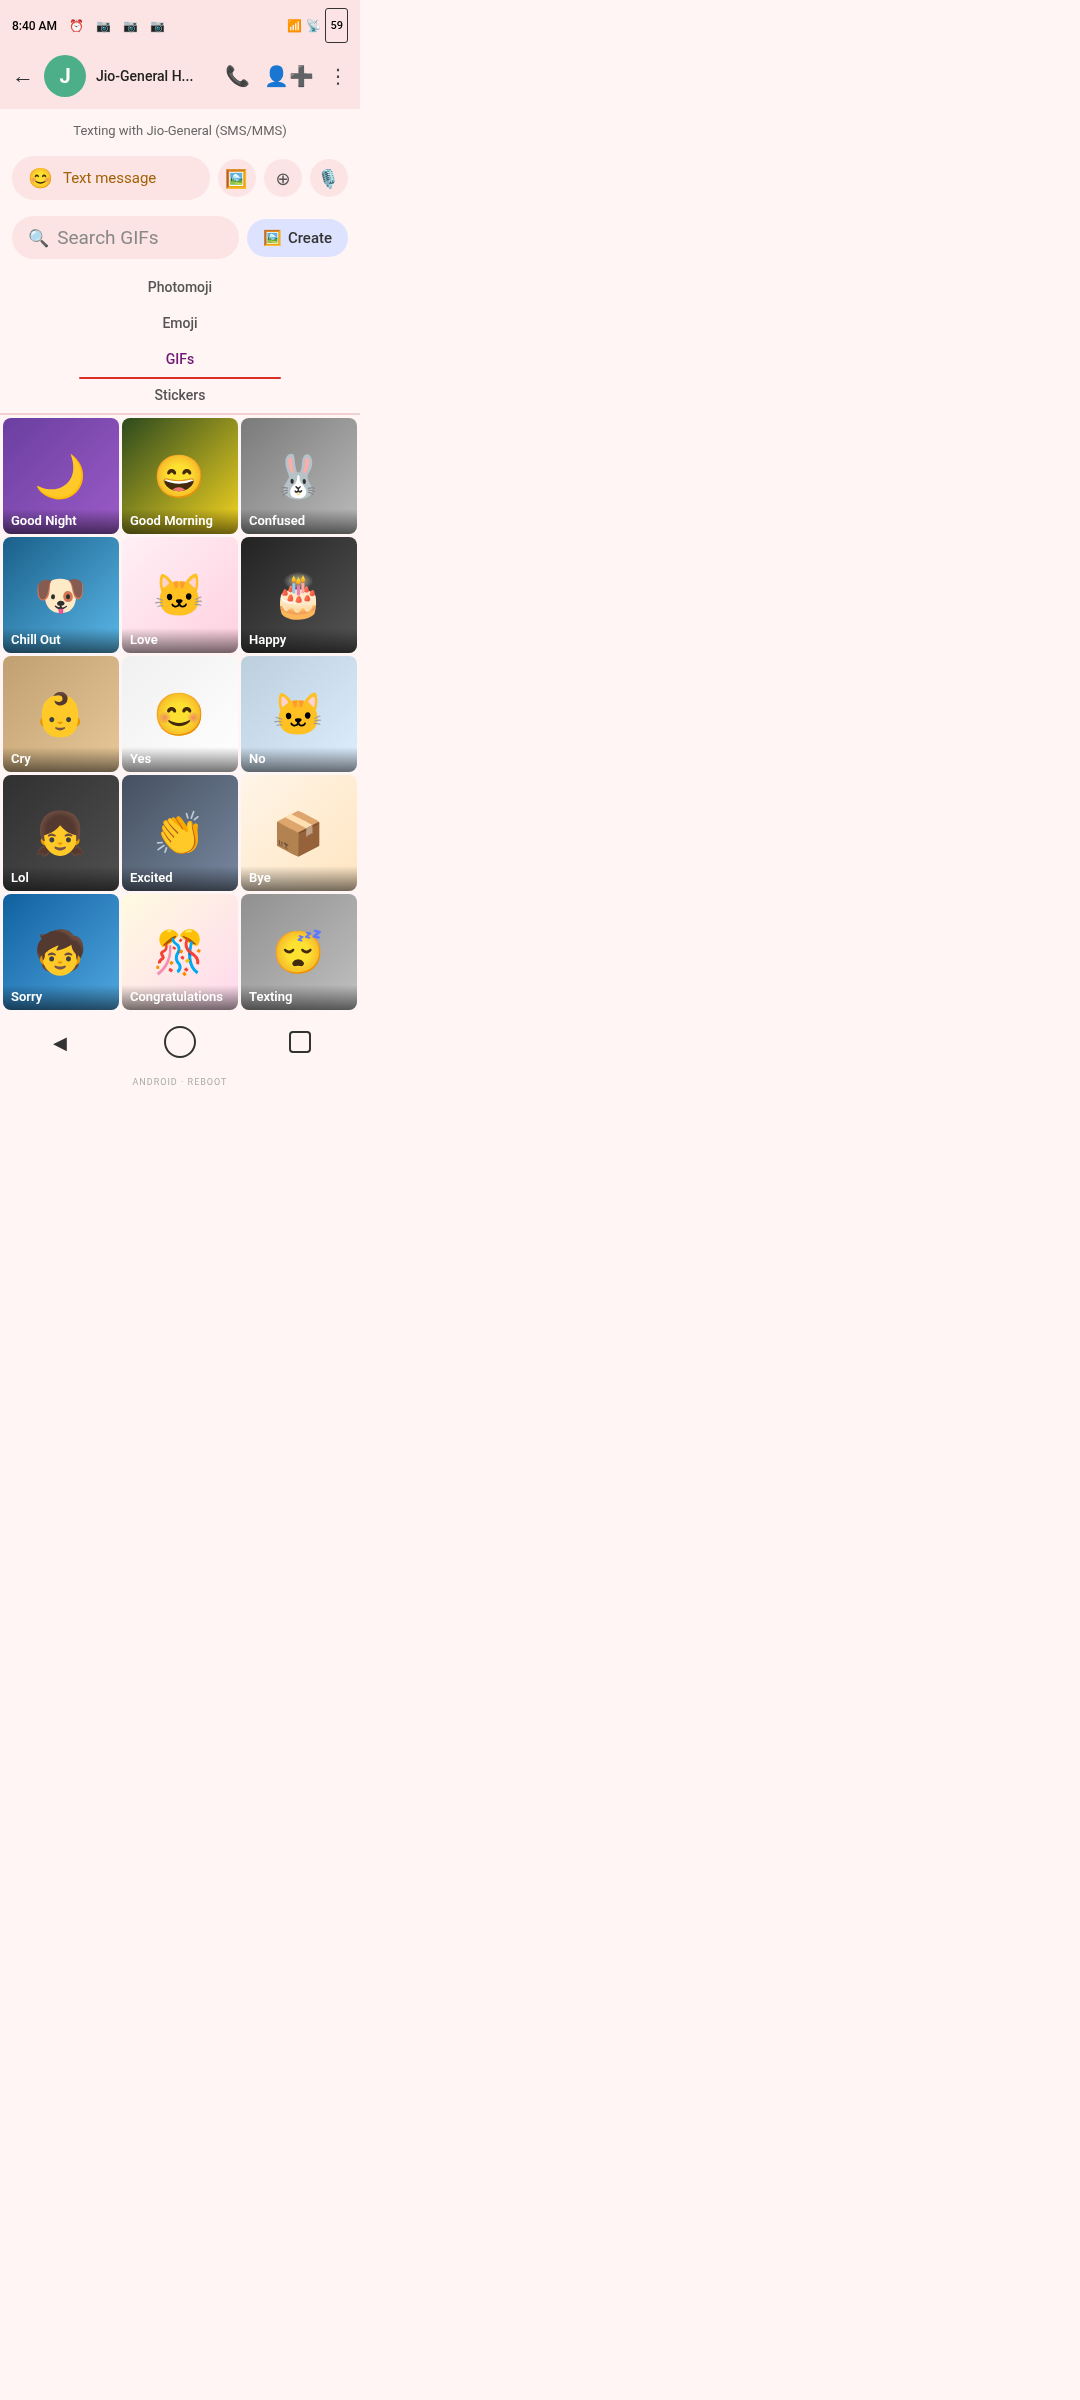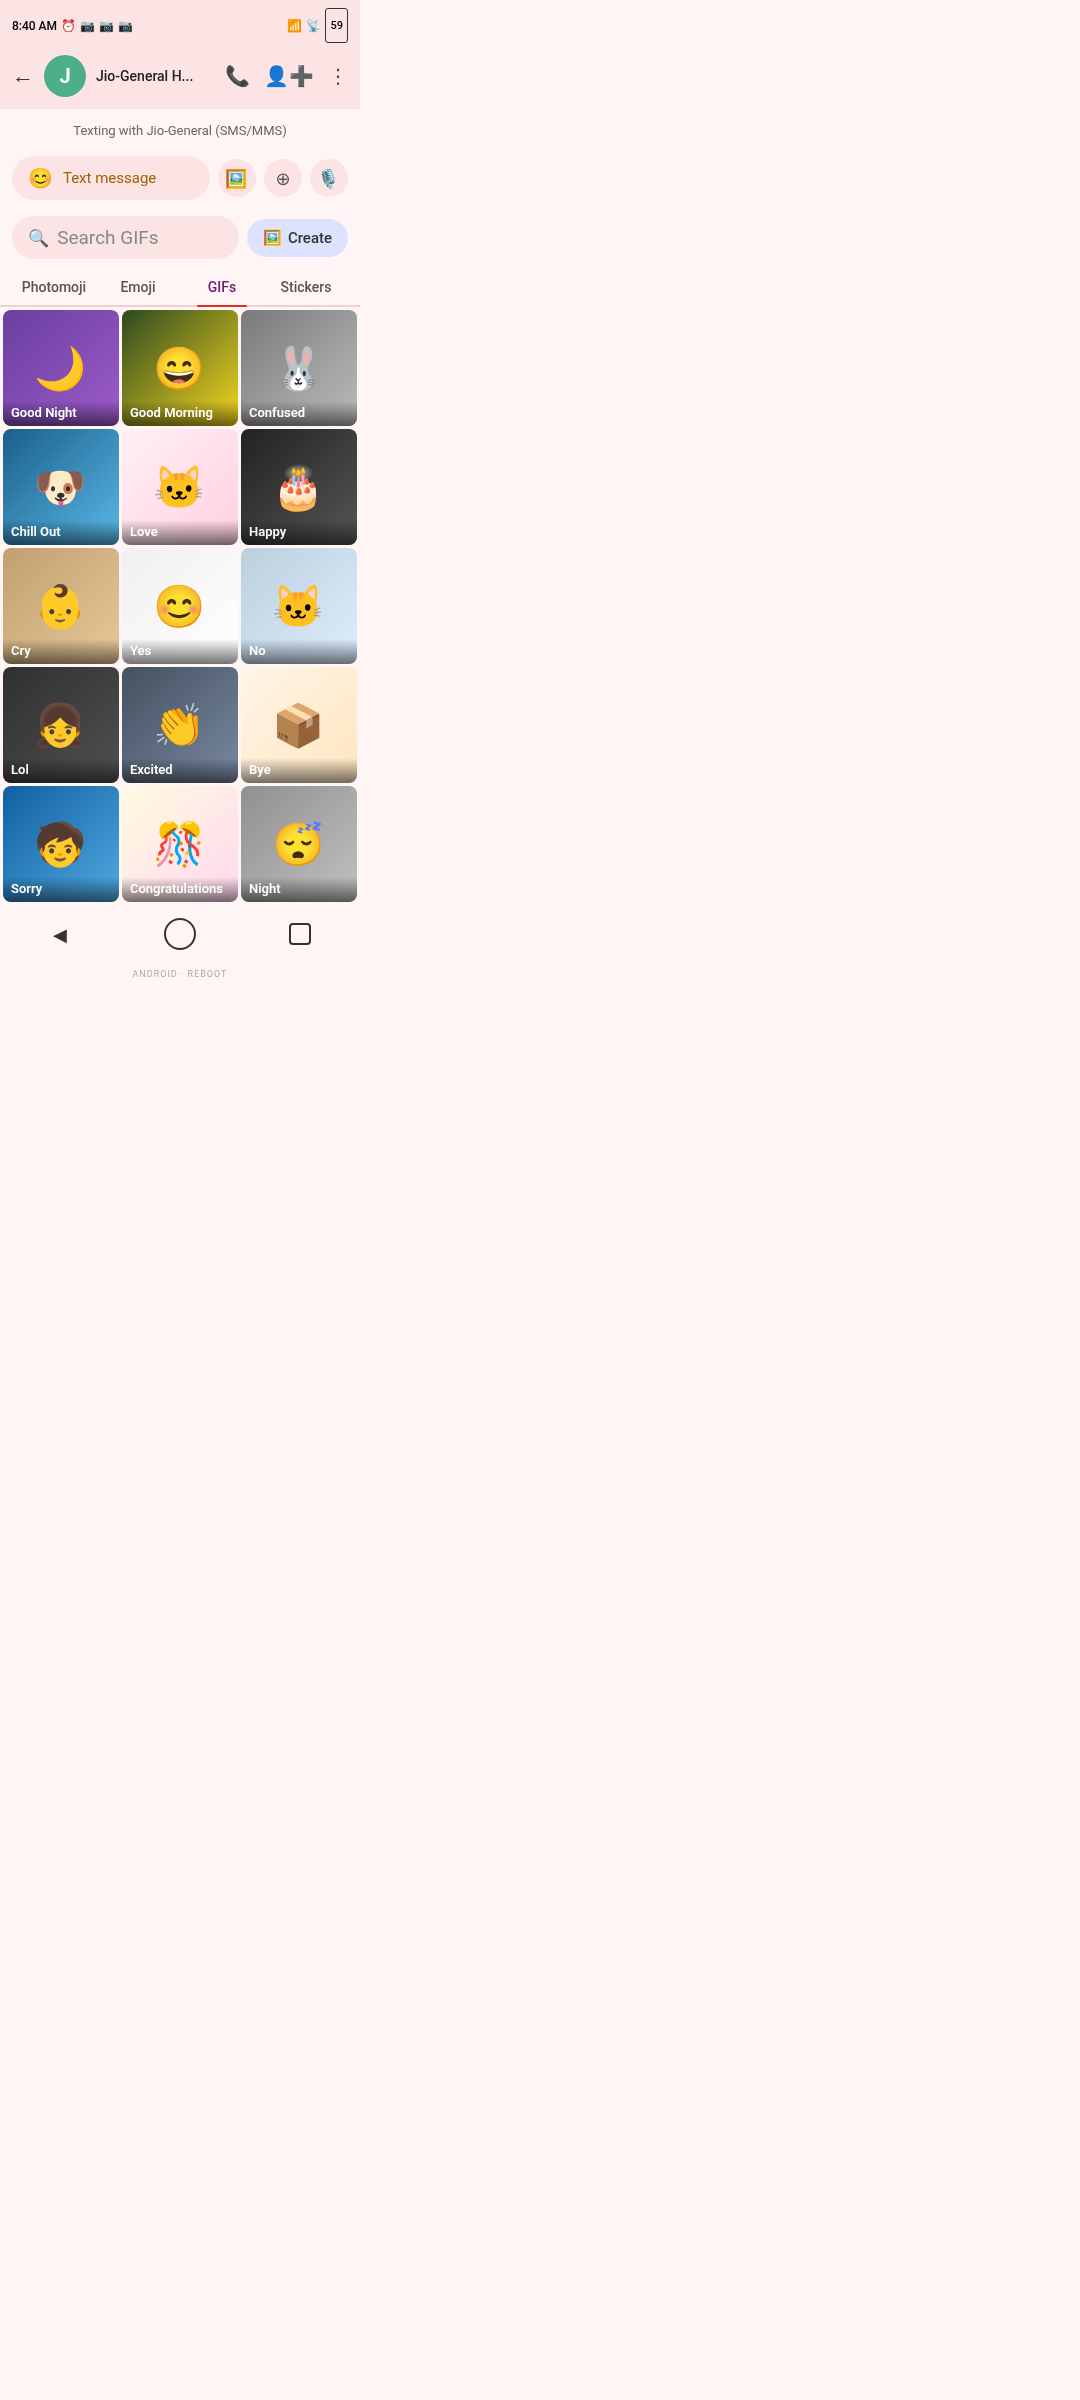--- a/index.html
+++ b/index.html
@@ -15,21 +15,21 @@
     
     .status-bar {
       background: #fce4e4;
       padding: 8px 12px 4px;
       display: flex;
       justify-content: space-between;
       align-items: center;
       font-size: 12px;
       font-weight: 500;
     }
-    .status-left { display: flex; align-items: center; gap: 4px; }
+    .status-left { display: flex; align-items: center; gap: 12px; }
     .status-right { display: flex; align-items: center; gap: 4px; }
 
     
     .header {
       background: #fce4e4;
       padding: 8px 12px 12px;
       display: flex;
       align-items: center;
       gap: 10px;
     }
@@ -142,20 +142,21 @@
       font-weight: 500;
       color: #333;
     }
 
     
     .tabs {
       background: #fff5f5;
       display: flex;
       padding: 0 12px;
       border-bottom: 2px solid #f0d0d0;
+      flex-direction: column;
     }
     .tab {
       flex: 1;
       text-align: center;
       padding: 10px 4px;
       font-size: 14px;
       font-weight: 500;
       color: #555;
       cursor: pointer;
       position: relative;
@@ -402,21 +403,21 @@
     <div class="gif-cell">
     <div class="gif-bg" style="background: linear-gradient(135deg, #fffbe0 0%, #ffd8ee 100%);">
       <span style="font-size: 42px;">🎊</span>
     </div>
     <div class="gif-label">Congratulations</div>
   </div>
     <div class="gif-cell">
     <div class="gif-bg" style="background: linear-gradient(135deg, #909090 0%, #c0c0c0 100%);">
       <span style="font-size: 42px;">😴</span>
     </div>
-    <div class="gif-label">Night</div>
+    <div class="gif-label">Texting</div>
   </div>
   </div>
 
 <div class="bottom-nav">
   <div class="nav-btn">
     <span>◀</span>
   </div>
   <div class="nav-btn">
     <div class="nav-circle"></div>
   </div>

